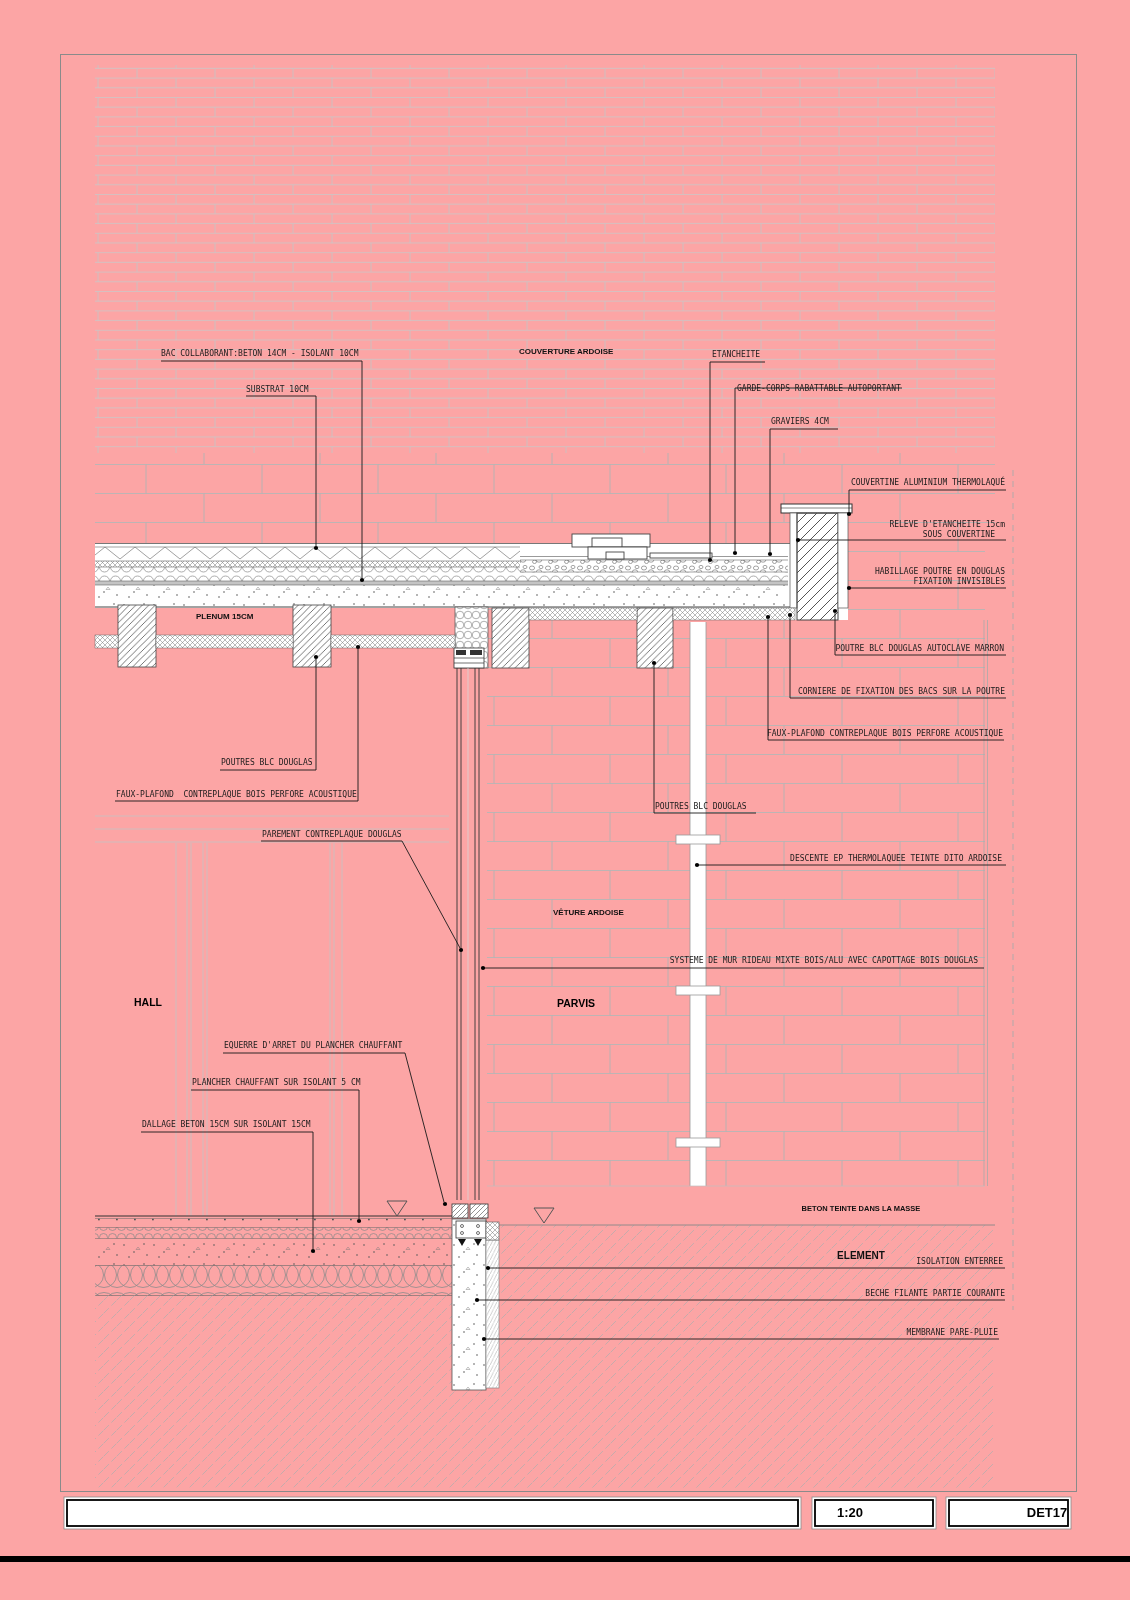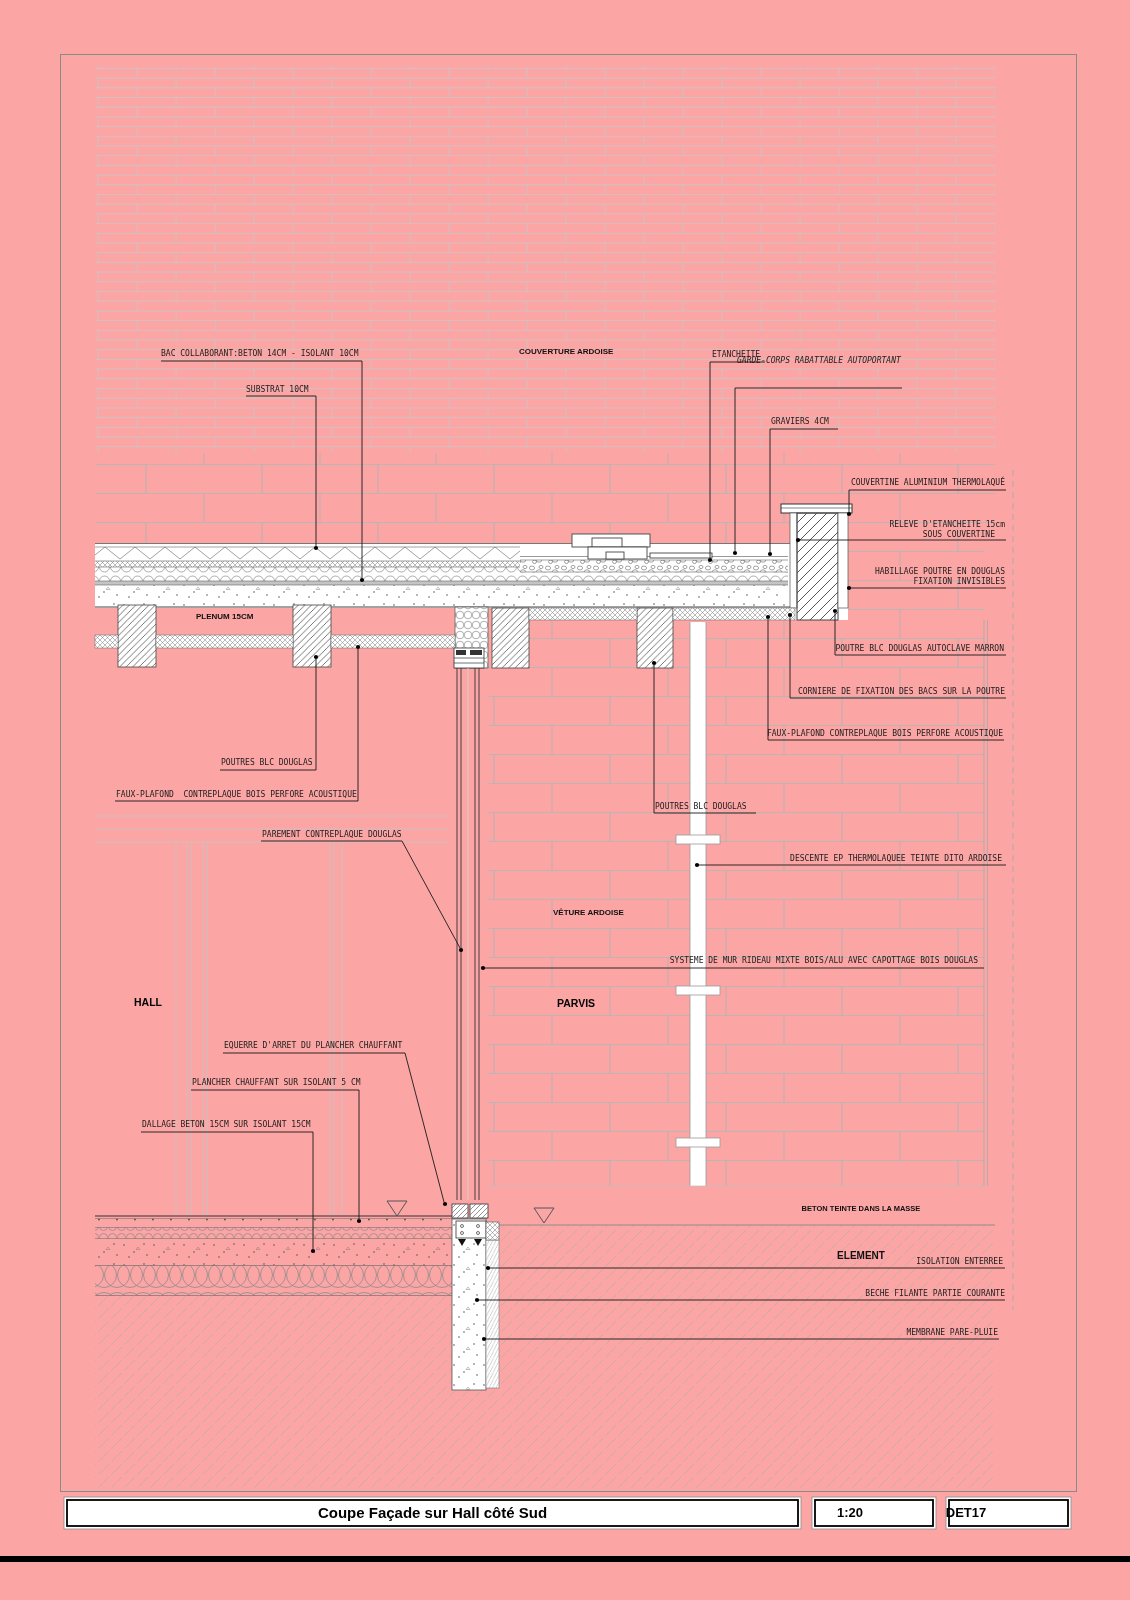--- a/index.html
+++ b/index.html
@@ -322,21 +322,21 @@
     <rect x="946" y="1497" width="125" height="32" fill="#fff" stroke="#8a8a8a" stroke-width=".8"></rect>
     <rect x="949" y="1500" width="119" height="26" fill="none" stroke="#000" stroke-width="1.8"></rect>
   </g>
   <rect x="0" y="1556" width="1130" height="6" fill="#000"></rect>
 </svg>
 
 <div class="lbl" style="left:161px;top:349px;">BAC COLLABORANT:BETON 14CM - ISOLANT 10CM</div>
 <div class="lbl" style="left:246px;top:385px;">SUBSTRAT 10CM</div>
 <div class="blbl" style="left:519px;top:347px;">COUVERTURE ARDOISE</div>
 <div class="lbl" style="left:712px;top:350px;">ETANCHEITE</div>
-<div class="lbl" style="left:737px;top:356px;font-style:italic;">GARDE-CORPS RABATTABLE AUTOPORTANT</div>
+<div class="lbl" style="left:737px;top:384px;">GARDE-CORPS RABATTABLE AUTOPORTANT</div>
 <div class="lbl" style="left:771px;top:417px;">GRAVIERS 4CM</div>
 <div class="lbl r" style="right:125px;top:478px;">COUVERTINE ALUMINIUM THERMOLAQUÉ</div>
 <div class="lbl r" style="right:125px;top:520px;">RELEVE D'ETANCHEITE 15cm</div>
 <div class="lbl r" style="right:135px;top:529.5px;">SOUS COUVERTINE</div>
 <div class="lbl r" style="right:125px;top:567px;">HABILLAGE POUTRE EN DOUGLAS</div>
 <div class="lbl r" style="right:125px;top:576.5px;">FIXATION INVISIBLES</div>
 <div class="blbl" style="left:196px;top:612px;">PLENUM 15CM</div>
 <div class="lbl r" style="right:126px;top:644px;">POUTRE BLC DOUGLAS AUTOCLAVE MARRON</div>
 <div class="lbl r" style="right:125px;top:687px;">CORNIERE DE FIXATION DES BACS SUR LA POUTRE</div>
 <div class="lbl r" style="right:127px;top:729px;">FAUX-PLAFOND CONTREPLAQUE BOIS PERFORE ACOUSTIQUE</div>
@@ -351,17 +351,16 @@
 <div class="room" style="left:557px;top:997px;">PARVIS</div>
 <div class="lbl" style="left:224px;top:1041px;">EQUERRE D'ARRET DU PLANCHER CHAUFFANT</div>
 <div class="lbl" style="left:192px;top:1078px;">PLANCHER CHAUFFANT SUR ISOLANT 5 CM</div>
 <div class="lbl" style="left:142px;top:1120px;">DALLAGE BETON 15CM SUR ISOLANT 15CM</div>
 <div class="blbl ctr" style="left:791px;width:140px;top:1250px;font-size:10px;">ELEMENT</div>
 <div class="blbl ctr" style="left:791px;width:140px;top:1204px;font-size:7.5px;">BETON TEINTE DANS LA MASSE</div>
 <div class="lbl r" style="right:127px;top:1257px;">ISOLATION ENTERREE</div>
 <div class="lbl r" style="right:125px;top:1289px;">BECHE FILANTE PARTIE COURANTE</div>
 <div class="lbl r" style="right:132px;top:1328px;">MEMBRANE PARE-PLUIE</div>
 
-<div class="tb-title ctr" style="left:64px;width:737px;top:1504px;">Coupe Façade sur Hall côté Sud</div>
 <div class="tb-small ctr" style="left:788px;width:124px;top:1505px;">1:20</div>
-<div class="tb-small ctr" style="left:895px;width:142px;top:1505px;">DET17</div>
+<div class="tb-small ctr" style="left:976px;width:142px;top:1505px;">DET17</div>
 
 </div>
 
 </body></html>

